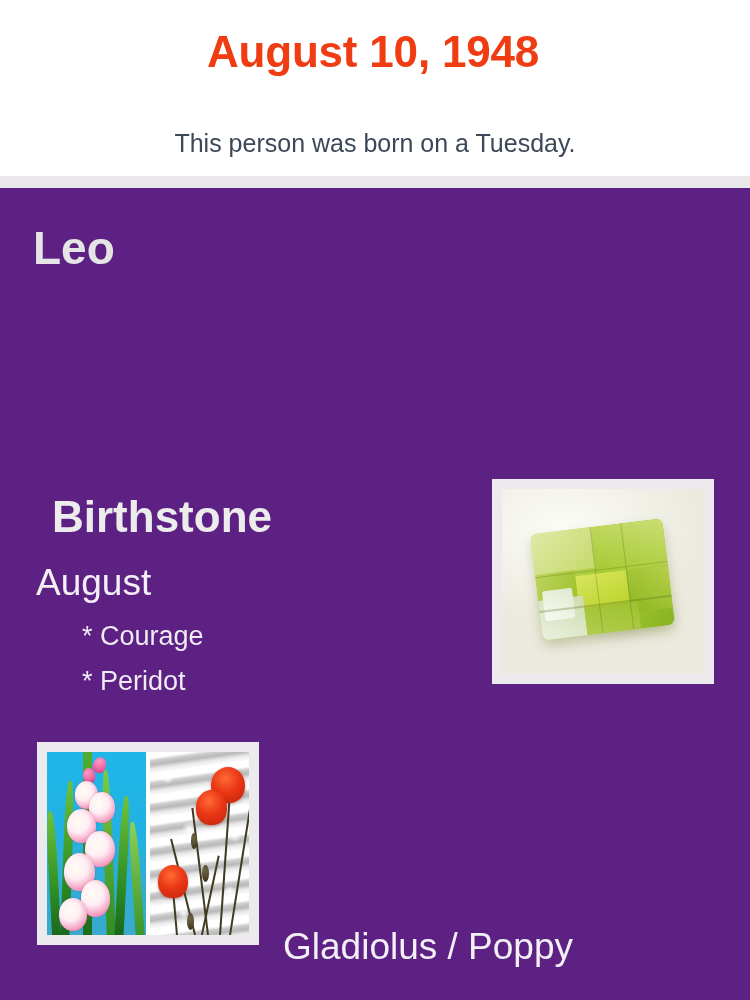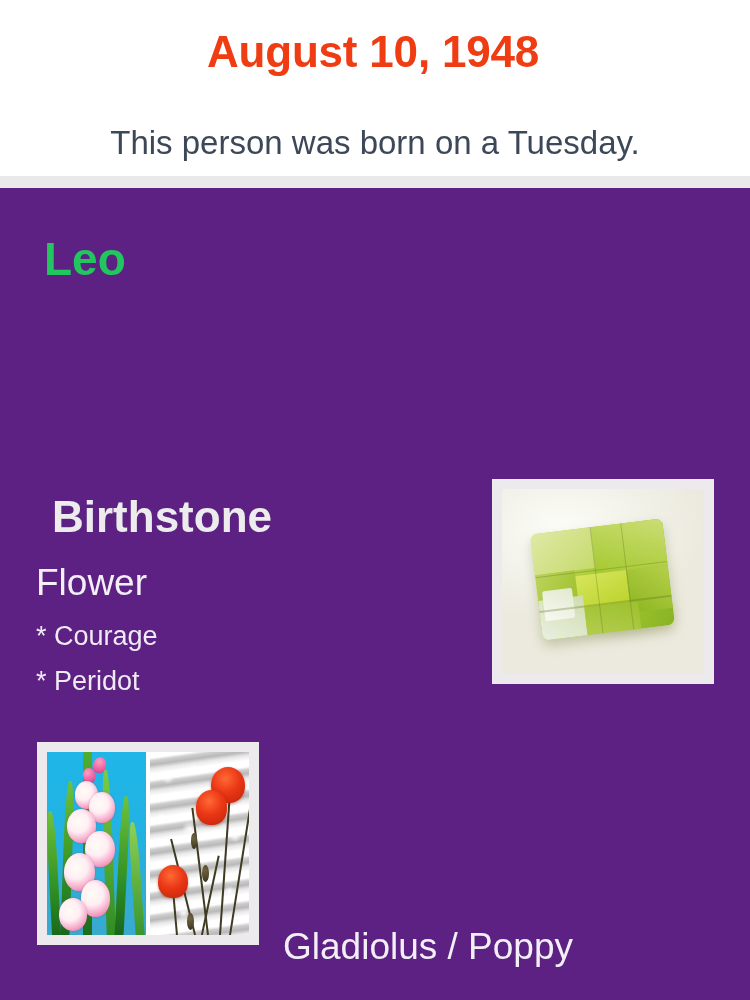--- a/index.html
+++ b/index.html
@@ -50,21 +50,21 @@
     font-size: 29px;
     font-weight: normal;
     color: #1E1E1E;
     line-height: 36px;
     white-space: nowrap;
   }
   .header-sub {
     position: absolute;
     left: 0; right: 0;
     top: 127px;
-    font-size: 33px;
+    font-size: 25px;
     font-weight: normal;
     color: #3C4858;
     line-height: 32px;
     white-space: nowrap;
   }
   .header-rule {
     position: absolute;
     left: 0; top: 176px;
     width: 750px;
     height: 12px;
@@ -83,23 +83,23 @@
   
   .zodiac {
     position: absolute;
     left: 33px;
     top: 34px;
     width: 660px;
   }
   .zodiac-name {
     font-size: 46px;
     font-weight: bold;
-    color: #22c55e;
+    color: #e5e5e5;
     line-height: 52px;
-    margin: 11px;
+    margin: 0;
   }
   .zodiac-desc {
     margin: 6px 0 0 0;
     font-size: 35px;
     font-weight: normal;
     color: #F7F4F9;
     line-height: 45px;
     max-width: 640px;
   }
 
@@ -127,20 +127,21 @@
   .bullets {
     list-style: none;
     margin: 8px 0 0 0;
     padding: 0;
   }
   .bullets li {
     font-size: 27px;
     font-weight: normal;
     color: #F0EAF4;
     line-height: 45px;
+    margin-left: 46px;
   }
 
   
   .frame {
     position: absolute;
     background: #EDEAED;
     box-sizing: border-box;
     padding: 10px;
   }
   .frame-inner {
@@ -345,21 +346,21 @@
   <div class="header-rule"></div>
 
   <div class="body-panel">
 
     <div class="zodiac">
       <h1 class="zodiac-name">Leo</h1>
     </div>
 
     <div class="birthstone-text">
       <h2 class="section-title">Birthstone</h2>
-      <div class="section-sub">Flower</div>
+      <div class="section-sub">August</div>
       <ul class="bullets">
         <li>* Courage</li>
         <li>* Peridot</li>
       </ul>
     </div>
 
     <div class="flower-text">
       <div class="flower-sub">Gladiolus / Poppy</div>
 
     </div>

